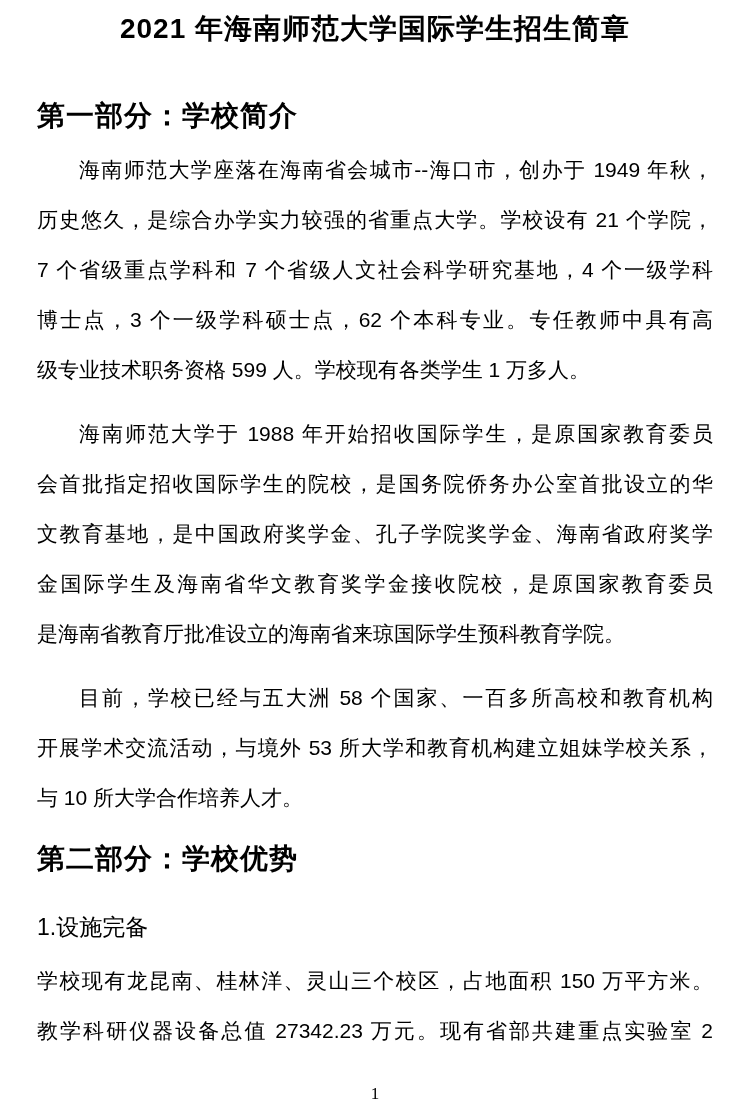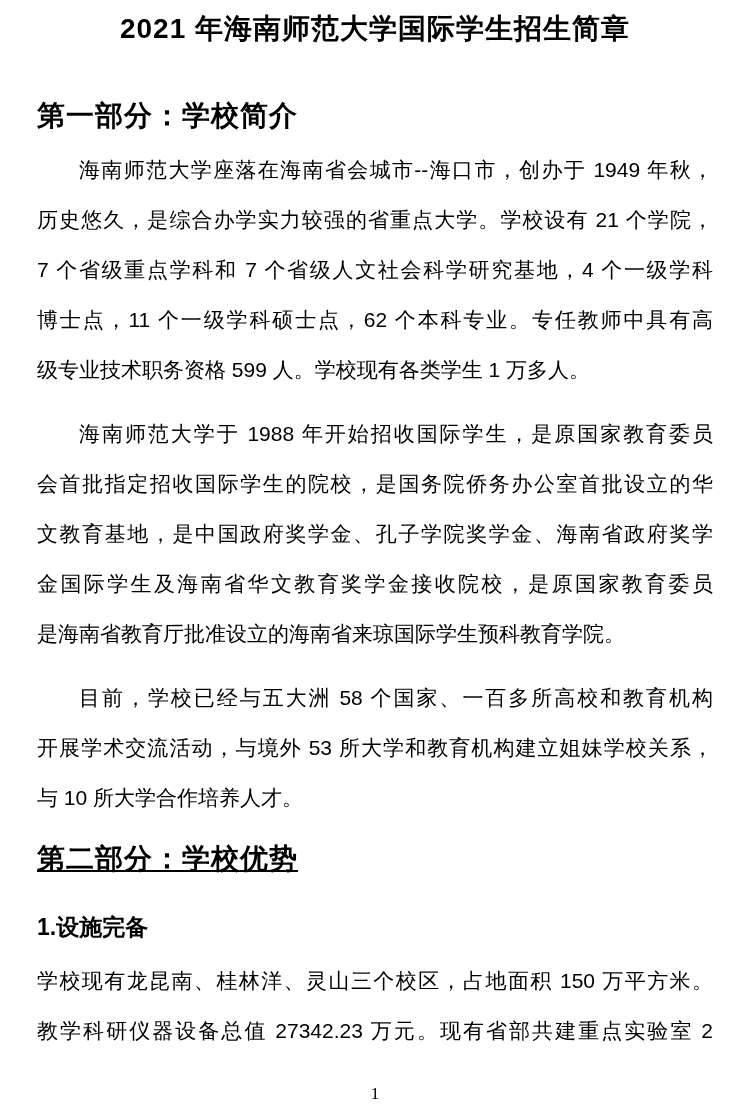--- a/index.html
+++ b/index.html
@@ -25,26 +25,26 @@
     letter-spacing: 1px;
   }
   .sec-heading {
     margin: 0;
     font-size: 28px;
     line-height: 30px;
     font-weight: bold;
     letter-spacing: 1px;
   }
   .sec-heading.first  { margin-top: 55px; }
-  .sec-heading.second { margin-top: 21px; text-decoration: underline; }
+  .sec-heading.second { margin-top: 21px; }
   .sub-heading {
     margin: 40px 0 16px 0;
     font-size: 23px;
     line-height: 26px;
-    font-weight: bold;
+    font-weight: normal;
   }
   .para { margin: 14px 0 0 0; }
   .ln {
     font-size: 21px;
     height: 50px;
     line-height: 50px;
     white-space: normal;
   }
   .indent { text-indent: 42px; }
   .just {
@@ -68,21 +68,21 @@
 <div class="page">
 
   <h1 class="doc-title">2021 年海南师范大学国际学生招生简章</h1>
 
   <h2 class="sec-heading first">第一部分：学校简介</h2>
 
   <div class="para">
     <div class="ln indent just">海南师范大学座落在海南省会城市--海口市，创办于 1949 年秋，</div>
     <div class="ln just">历史悠久，是综合办学实力较强的省重点大学。学校设有 21 个学院，</div>
     <div class="ln just">7 个省级重点学科和 7 个省级人文社会科学研究基地，4 个一级学科</div>
-    <div class="ln just">博士点，11 个一级学科硕士点，62 个本科专业。专任教师中具有高</div>
+    <div class="ln just">博士点，3 个一级学科硕士点，62 个本科专业。专任教师中具有高</div>
     <div class="ln">级专业技术职务资格 599 人。学校现有各类学生 1 万多人。</div>
   </div>
 
   <div class="para">
     <div class="ln indent just">海南师范大学于 1988 年开始招收国际学生，是原国家教育委员</div>
     <div class="ln just">会首批指定招收国际学生的院校，是国务院侨务办公室首批设立的华</div>
     <div class="ln just">文教育基地，是中国政府奖学金、孔子学院奖学金、海南省政府奖学</div>
     <div class="ln just">金国际学生及海南省华文教育奖学金接收院校，是原国家教育委员</div>
     <div class="ln">是海南省教育厅批准设立的海南省来琼国际学生预科教育学院。</div>
   </div>

